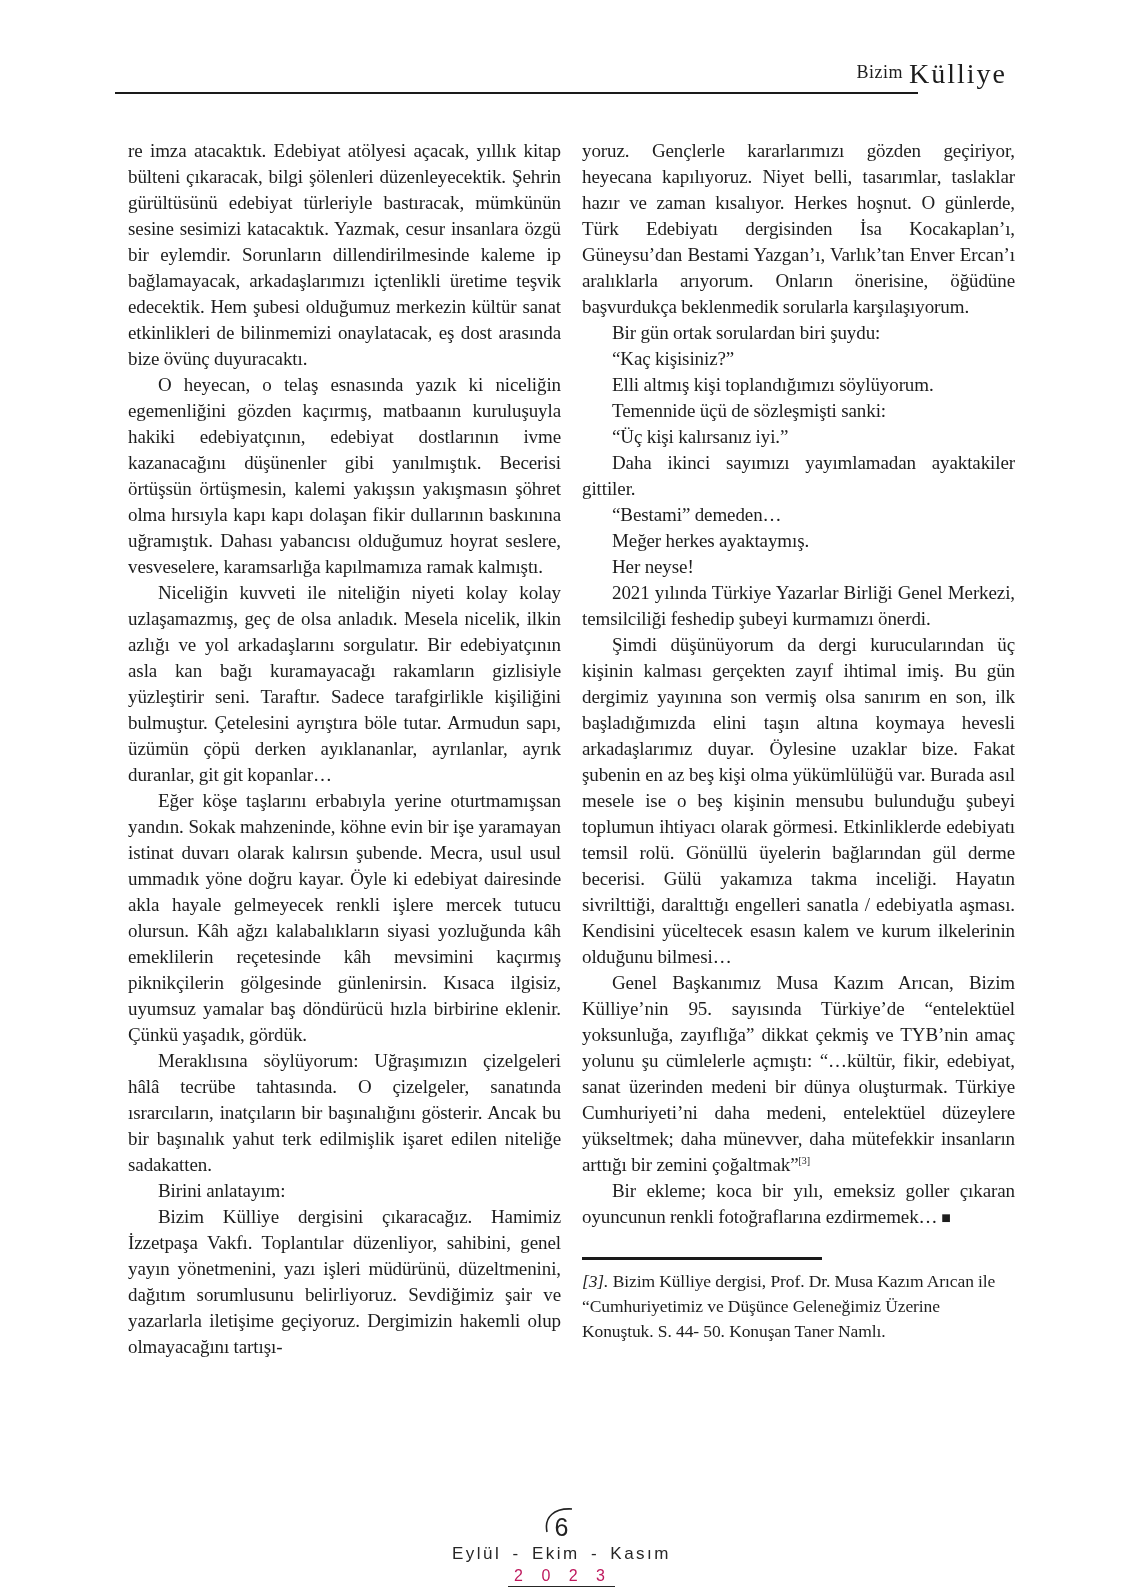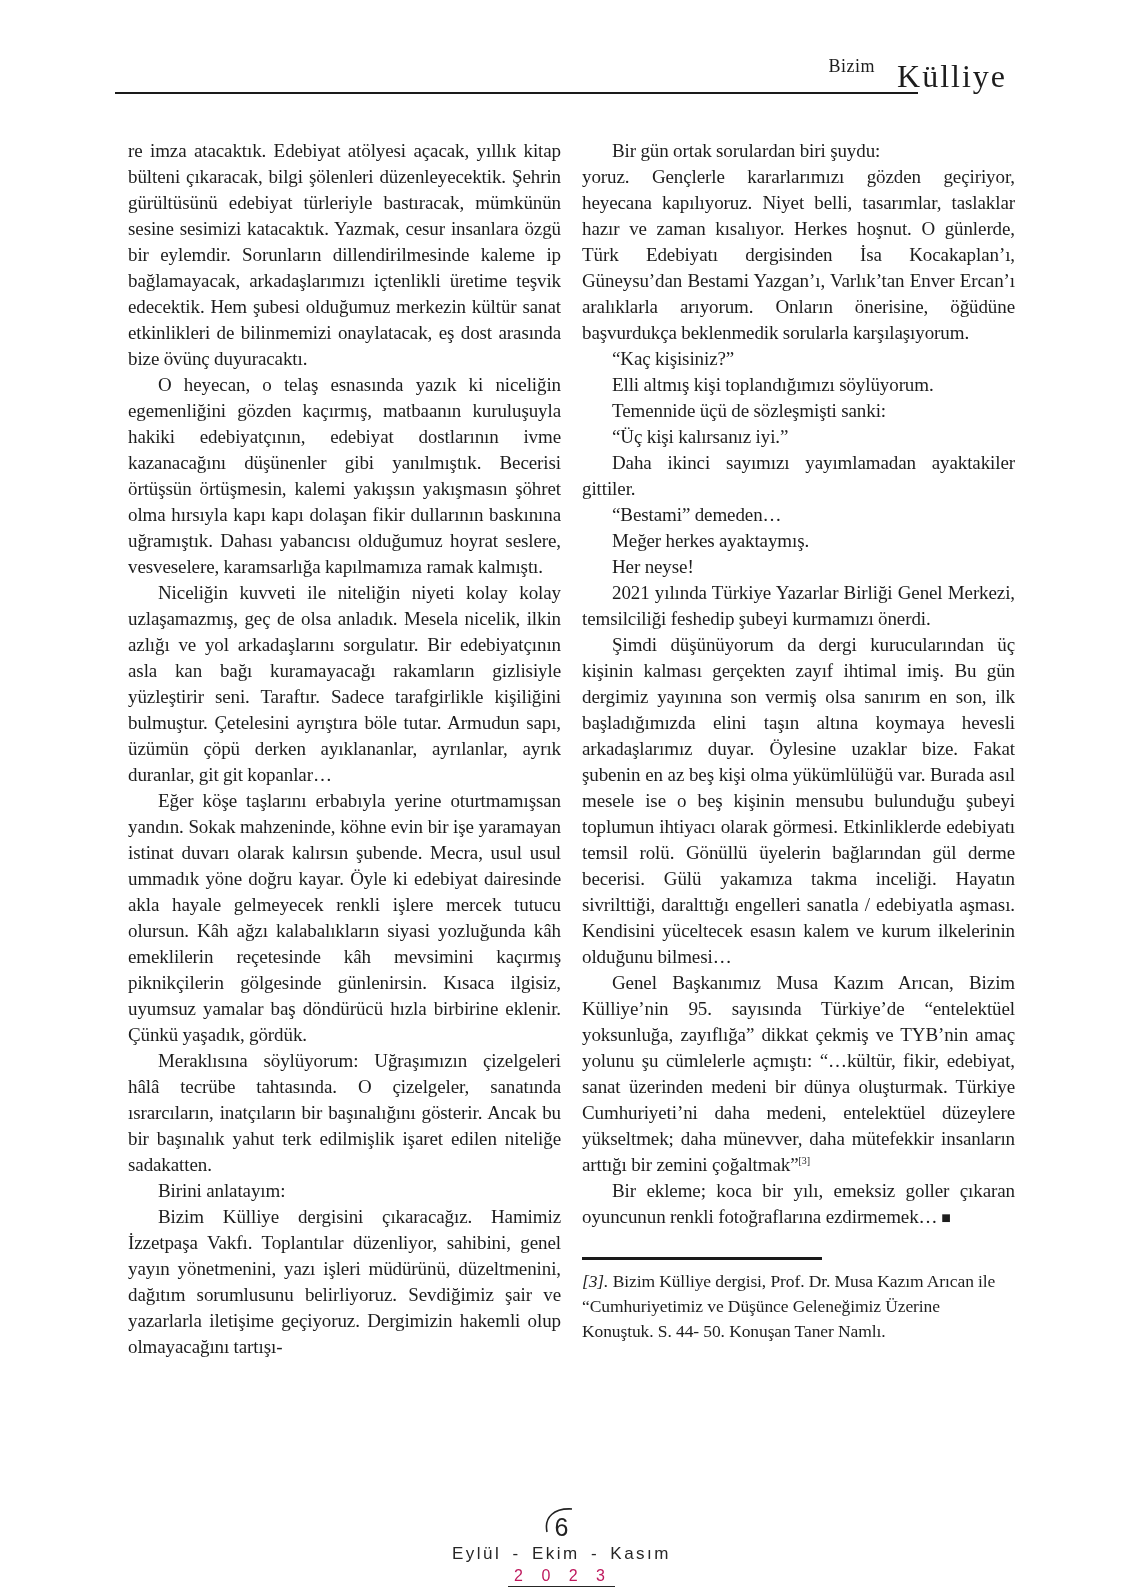--- a/index.html
+++ b/index.html
@@ -6,28 +6,28 @@
   body{
     width:1123px;height:1595px;position:relative;background:#ffffff;
     color:#1d1d1d;font-family:"Liberation Serif","DejaVu Serif",serif;
     overflow:hidden;
   }
   
   .header-rule{
     position:absolute;left:115px;top:92px;width:803px;height:2px;background:#1a1a1a;
   }
   .brand{
-    position:absolute;top:58px;right:116px;display:flex;align-items:flex-start;gap:22px;
+    position:absolute;top:58px;right:116px;display:flex;align-items:center;gap:6px;
     white-space:nowrap;
   }
   .brand .brand-small{
     font-size:18px;letter-spacing:.5px;transform:translateY(-2px);
   }
   .brand .brand-large{
-    font-size:32px;letter-spacing:2px;
+    font-size:28px;letter-spacing:2px;
   }
   
   .columns{
     position:absolute;left:128px;top:138px;width:887px;
     display:flex;gap:21px;
   }
   .col{width:433px;}
   .para{
     font-size:19px;line-height:26px;text-align:justify;margin:0;
     letter-spacing:-0.1px;word-spacing:-0.2px;
@@ -79,22 +79,22 @@
         <p class="para">re imza atacaktık. Edebiyat atölyesi açacak, yıllık kitap bülteni çıkaracak, bilgi şölenleri düzenleyecektik. Şehrin gürültüsünü edebiyat türleriyle bastıracak, mümkünün sesine sesimizi katacaktık. Yazmak, cesur insanlara özgü bir eylemdir. Sorunların dillendirilmesinde kaleme ip bağlamayacak, arkadaşlarımızı içtenlikli üretime teşvik edecektik. Hem şubesi olduğumuz merkezin kültür sanat etkinlikleri de bilinmemizi onaylatacak, eş dost arasında bize övünç duyuracaktı.</p>
         <p class="para indent">O heyecan, o telaş esnasında yazık ki niceliğin egemenliğini gözden kaçırmış, matbaanın kuruluşuyla hakiki edebiyatçının, edebiyat dostlarının ivme kazanacağını düşünenler gibi yanılmıştık. Becerisi örtüşsün örtüşmesin, kalemi yakışsın yakışmasın şöhret olma hırsıyla kapı kapı dolaşan fikir dullarının baskınına uğramıştık. Dahası yabancısı olduğumuz hoyrat seslere, vesveselere, karamsarlığa kapılmamıza ramak kalmıştı.</p>
         <p class="para indent">Niceliğin kuvveti ile niteliğin niyeti kolay kolay uzlaşamazmış, geç de olsa anladık. Mesela nicelik, ilkin azlığı ve yol arkadaşlarını sorgulatır. Bir edebiyatçının asla kan bağı kuramayacağı rakamların gizlisiyle yüzleştirir seni. Taraftır. Sadece tarafgirlikle kişiliğini bulmuştur. Çetelesini ayrıştıra böle tutar. Armudun sapı, üzümün çöpü derken ayıklananlar, ayrılanlar, ayrık duranlar, git git kopanlar…</p>
         <p class="para indent">Eğer köşe taşlarını erbabıyla yerine oturtmamışsan yandın. Sokak mahzeninde, köhne evin bir işe yaramayan istinat duvarı olarak kalırsın şubende. Mecra, usul usul ummadık yöne doğru kayar. Öyle ki edebiyat dairesinde akla hayale gelmeyecek renkli işlere mercek tutucu olursun. Kâh ağzı kalabalıkların siyasi yozluğunda kâh emeklilerin reçetesinde kâh mevsimini kaçırmış piknikçilerin gölgesinde günlenirsin. Kısaca ilgisiz, uyumsuz yamalar baş döndürücü hızla birbirine eklenir. Çünkü yaşadık, gördük.</p>
         <p class="para indent">Meraklısına söylüyorum: Uğraşımızın çizelgeleri hâlâ tecrübe tahtasında. O çizelgeler, sanatında ısrarcıların, inatçıların bir başınalığını gösterir. Ancak bu bir başınalık yahut terk edilmişlik işaret edilen niteliğe sadakatten.</p>
         <p class="para indent">Birini anlatayım:</p>
         <p class="para indent">Bizim Külliye dergisini çıkaracağız. Hamimiz İzzetpaşa Vakfı. Toplantılar düzenliyor, sahibini, genel yayın yönetmenini, yazı işleri müdürünü, düzeltmenini, dağıtım sorumlusunu belirliyoruz. Sevdiğimiz şair ve yazarlarla iletişime geçiyoruz. Dergimizin hakemli olup olmayacağını tartışı-</p>
       </section>
     <section class="col">
       <div id="col-right-paras">
+          <p class="para">yoruz. Gençlerle kararlarımızı gözden geçiriyor, heyecana kapılıyoruz. Niyet belli, tasarımlar, taslaklar hazır ve zaman kısalıyor. Herkes hoşnut. O günlerde, Türk Edebiyatı dergisinden İsa Kocakaplan’ı, Güneysu’dan Bestami Yazgan’ı, Varlık’tan Enver Ercan’ı aralıklarla arıyorum. Onların önerisine, öğüdüne başvurdukça beklenmedik sorularla karşılaşıyorum.</p>
           <p class="para indent">Bir gün ortak sorulardan biri şuydu:</p>
-          <p class="para">yoruz. Gençlerle kararlarımızı gözden geçiriyor, heyecana kapılıyoruz. Niyet belli, tasarımlar, taslaklar hazır ve zaman kısalıyor. Herkes hoşnut. O günlerde, Türk Edebiyatı dergisinden İsa Kocakaplan’ı, Güneysu’dan Bestami Yazgan’ı, Varlık’tan Enver Ercan’ı aralıklarla arıyorum. Onların önerisine, öğüdüne başvurdukça beklenmedik sorularla karşılaşıyorum.</p>
           <p class="para indent">“Kaç kişisiniz?”</p>
           <p class="para indent">Elli altmış kişi toplandığımızı söylüyorum.</p>
           <p class="para indent">Temennide üçü de sözleşmişti sanki:</p>
           <p class="para indent">“Üç kişi kalırsanız iyi.”</p>
           <p class="para indent">Daha ikinci sayımızı yayımlamadan ayaktakiler gittiler.</p>
           <p class="para indent">“Bestami” demeden…</p>
           <p class="para indent">Meğer herkes ayaktaymış.</p>
           <p class="para indent">Her neyse!</p>
           <p class="para indent">2021 yılında Türkiye Yazarlar Birliği Genel Merkezi, temsilciliği feshedip şubeyi kurmamızı önerdi.</p>
           <p class="para indent">Şimdi düşünüyorum da dergi kurucularından üç kişinin kalması gerçekten zayıf ihtimal imiş. Bu gün dergimiz yayınına son vermiş olsa sanırım en son, ilk başladığımızda elini taşın altına koymaya hevesli arkadaşlarımız duyar. Öylesine uzaklar bize. Fakat şubenin en az beş kişi olma yükümlülüğü var. Burada asıl mesele ise o beş kişinin mensubu bulunduğu şubeyi toplumun ihtiyacı olarak görmesi. Etkinliklerde edebiyatı temsil rolü. Gönüllü üyelerin bağlarından gül derme becerisi. Gülü yakamıza takma inceliği. Hayatın sivrilttiği, daralttığı engelleri sanatla / edebiyatla aşması. Kendisini yüceltecek esasın kalem ve kurum ilkelerinin olduğunu bilmesi…</p>

